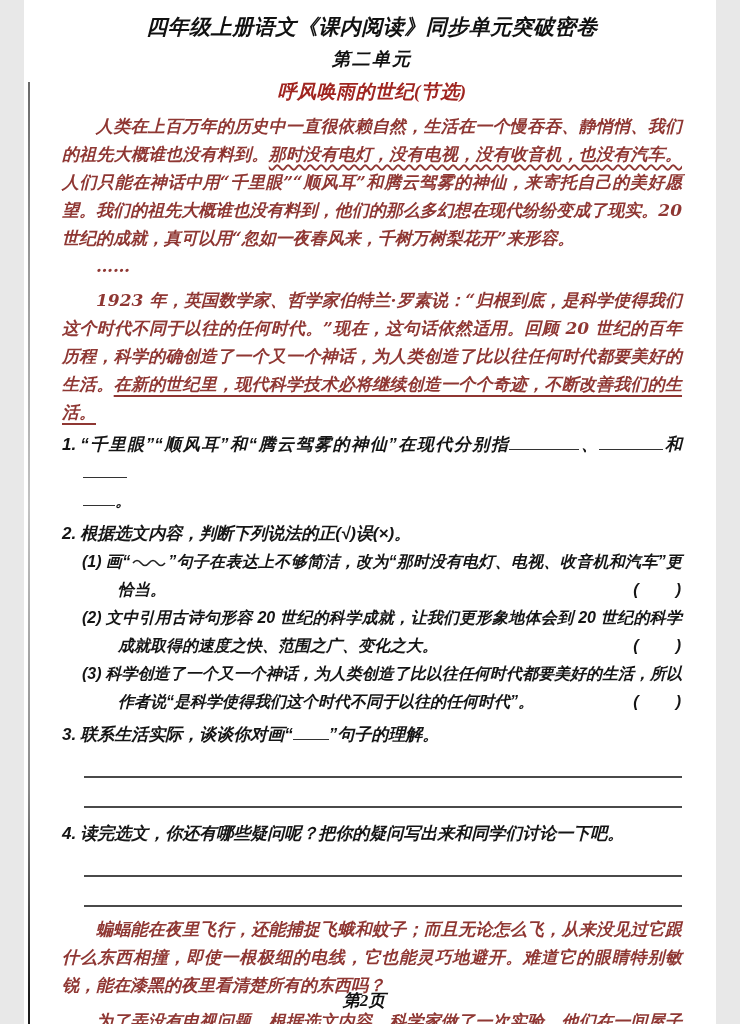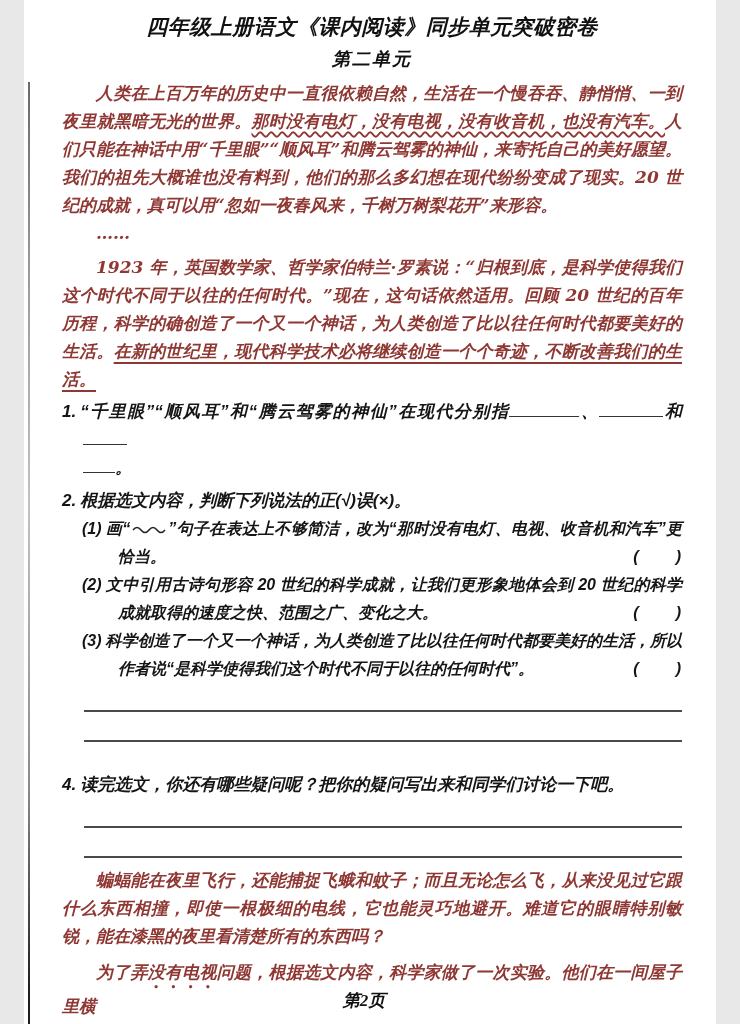--- a/index.html
+++ b/index.html
@@ -93,21 +93,22 @@
 </head>
 <body>
 
 <div class="page">
   <div class="vline"></div>
 
   <h1 class="title">四年级上册语文《课内阅读》同步单元突破密卷</h1>
   <h2 class="unit">第二单元</h2>
 
   <section>
-    <p class="passage"><span>人类在上百万年的历史中一直很依赖自然，生活在一个慢吞吞、静悄悄、一到夜里就黑暗无光的世界。</span><span class="wavy">那时没有电灯，没有电视，没有收音机，也没有汽车。</span><span>人们只能在神话中用“千里眼”“顺风耳”和腾云驾雾的神仙，来寄托自己的美好愿望。我们的祖先大概谁也没有料到，他们的那么多幻想在现代纷纷变成了现实。20 世纪的成就，真可以用“忽如一夜春风来，千树万树梨花开”来形容。</span></p>
+    <h3 class="redhead">呼风唤雨的世纪(节选)</h3>
+    <p class="passage"><span>人类在上百万年的历史中一直很依赖自然，生活在一个慢吞吞、静悄悄、我们的祖先大概谁也没有料到。</span><span class="wavy">那时没有电灯，没有电视，没有收音机，也没有汽车。</span><span>人们只能在神话中用“千里眼”“顺风耳”和腾云驾雾的神仙，来寄托自己的美好愿望。我们的祖先大概谁也没有料到，他们的那么多幻想在现代纷纷变成了现实。20 世纪的成就，真可以用“忽如一夜春风来，千树万树梨花开”来形容。</span></p>
     <p class="passage ellipsis">……</p>
     <p class="passage"><span>1923 年，英国数学家、哲学家伯特兰·罗素说：“归根到底，是科学使得我们这个时代不同于以往的任何时代。”现在，这句话依然适用。回顾 20 世纪的百年历程，科学的确创造了一个又一个神话，为人类创造了比以往任何时代都要美好的生活。</span><span class="uline">在新的世纪里，现代科学技术必将继续创造一个个奇迹，不断改善我们的生活。</span></p>
   </section>
 
   <div class="q">
     <span class="qno">1.</span><span>“千里眼”“顺风耳”和“腾云驾雾的神仙”在现代分别指</span><span class="blank w70"></span><span>、</span><span class="blank w64"></span><span>和</span><span class="blank w44"></span><br><span class="blank w32"></span><span>。</span>
   </div>
 
   <div class="q">
     <span class="qno">2.</span><span>根据选文内容，判断下列说法的正(√)误(×)。</span>
@@ -123,26 +124,29 @@
   <div class="sub">
     <span class="sno">(2)</span><span>文中引用古诗句形容 20 世纪的科学成就，让我们更形象地体会到 20 世纪的科学成就取得的速度之快、范围之广、变化之大。</span>
     <span class="ans">(    )</span>
   </div>
 
   <div class="sub">
     <span class="sno">(3)</span><span>科学创造了一个又一个神话，为人类创造了比以往任何时代都要美好的生活，所以作者说“是科学使得我们这个时代不同于以往的任何时代”。</span>
     <span class="ans">(    )</span>
   </div>
 
+  <div class="q">
+    <span class="qno">3.</span><span>联系生活实际，谈谈你对画“</span><span class="blank w36"></span><span>”句子的理解。</span>
+  </div>
   <div class="answer-area">
     <div class="ansline"></div>
     <div class="ansline"></div>
   </div>
 
-  <div class="q" style="margin-top:29px">
+  <div class="q" style="margin-top:12px">
     <span class="qno">4.</span><span>读完选文，你还有哪些疑问呢？把你的疑问写出来和同学们讨论一下吧。</span>
   </div>
   <div class="answer-area">
     <div class="ansline"></div>
     <div class="ansline"></div>
   </div>
 
   <section>
     <p class="passage">蝙蝠能在夜里飞行，还能捕捉飞蛾和蚊子；而且无论怎么飞，从来没见过它跟什么东西相撞，即使一根极细的电线，它也能灵巧地避开。难道它的眼睛特别敏锐，能在漆黑的夜里看清楚所有的东西吗？</p>
     <p class="passage"><span>为了弄</span><span class="emph">没有电视</span><span>问题，根据选文内容，科学家做了一次实验。他们在一间屋子里横</span></p>

